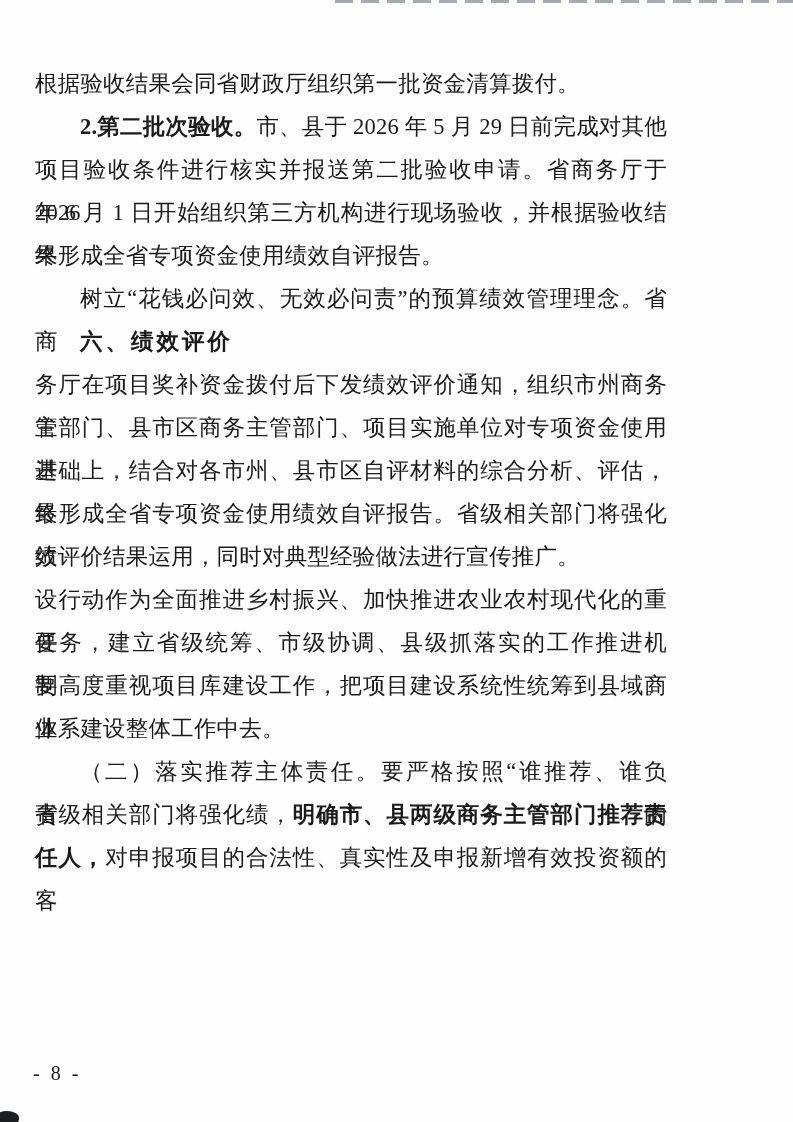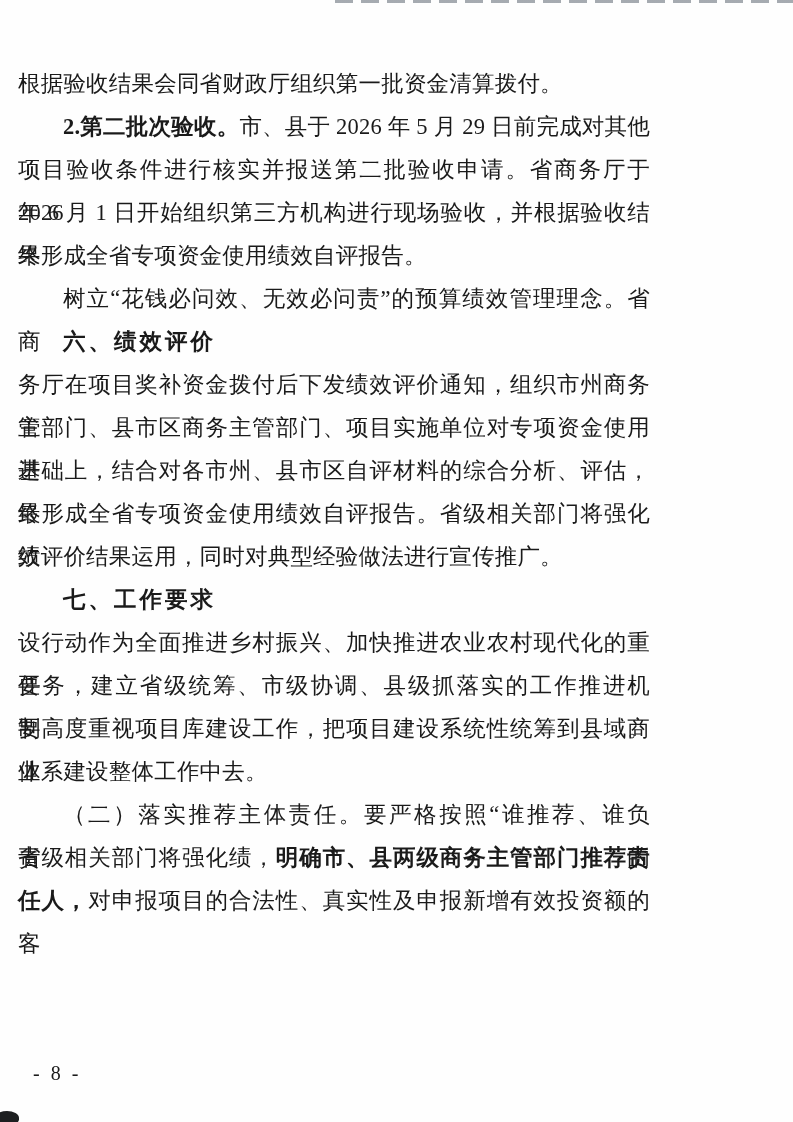--- a/index.html
+++ b/index.html
@@ -31,21 +31,21 @@
     position: absolute;
     left: -5px;
     top: 1111px;
     width: 24px;
     height: 14px;
     background: #1d1f21;
     border-radius: 50% 50% 40% 40%;
   }
   .content {
     position: absolute;
-    left: 18px;
+    left: 35px;
     top: 62px;
     width: 632px;
   }
   .line {
     font-size: 22.5px;
     line-height: 43px;
     height: 43px;
     text-align: justify;
     text-align-last: left;
     letter-spacing: 0.2px;
@@ -85,21 +85,20 @@
       <div class="line full"><span class="">项目验收条件进行核实并报送第二批验收申请。省商务厅于 2026</span></div>
       <div class="line full"><span class="">年 6 月 1 日开始组织第三方机构进行现场验收，并根据验收结果</span></div>
       <div class="line"><span class="">终形成全省专项资金使用绩效自评报告。</span></div>
       <div class="line full indent"><span class="">树立“花钱必问效、无效必问责”的预算绩效管理理念。省商</span></div>
       <div class="line indent"><span class="seg-b seg-hei">六、绩效评价</span></div>
       <div class="line full"><span class="">务厅在项目奖补资金拨付后下发绩效评价通知，组织市州商务主</span></div>
       <div class="line full"><span class="">管部门、县市区商务主管部门、项目实施单位对专项资金使用进</span></div>
       <div class="line full"><span class="">基础上，结合对各市州、县市区自评材料的综合分析、评估，最</span></div>
       <div class="line full"><span class="">终形成全省专项资金使用绩效自评报告。省级相关部门将强化绩</span></div>
       <div class="line"><span class="">效评价结果运用，同时对典型经验做法进行宣传推广。</span></div>
-      <div class="line indent"><span class="seg-b seg-hei">七、工作要求</span></div>
       <div class="line full"><span class="">设行动作为全面推进乡村振兴、加快推进农业农村现代化的重要</span></div>
       <div class="line full"><span class="">任务，建立省级统筹、市级协调、县级抓落实的工作推进机制。</span></div>
       <div class="line full"><span class="">要高度重视项目库建设工作，把项目建设系统性统筹到县域商业</span></div>
       <div class="line"><span class="">体系建设整体工作中去。</span></div>
       <div class="line full indent"><span class="">（二）落实推荐主体责任。要严格按照“谁推荐、谁负责”的</span></div>
       <div class="line full"><span class="">省级相关部门将强化绩，</span><span class="seg-b ">明确市、县两级商务主管部门推荐责</span></div>
       <div class="line full"><span class="seg-b ">任人，</span><span class="">对申报项目的合法性、真实性及申报新增有效投资额的客</span></div>
     </div>
   <div class="footer">- 8 -</div>
   <div class="corner-blot"></div>

